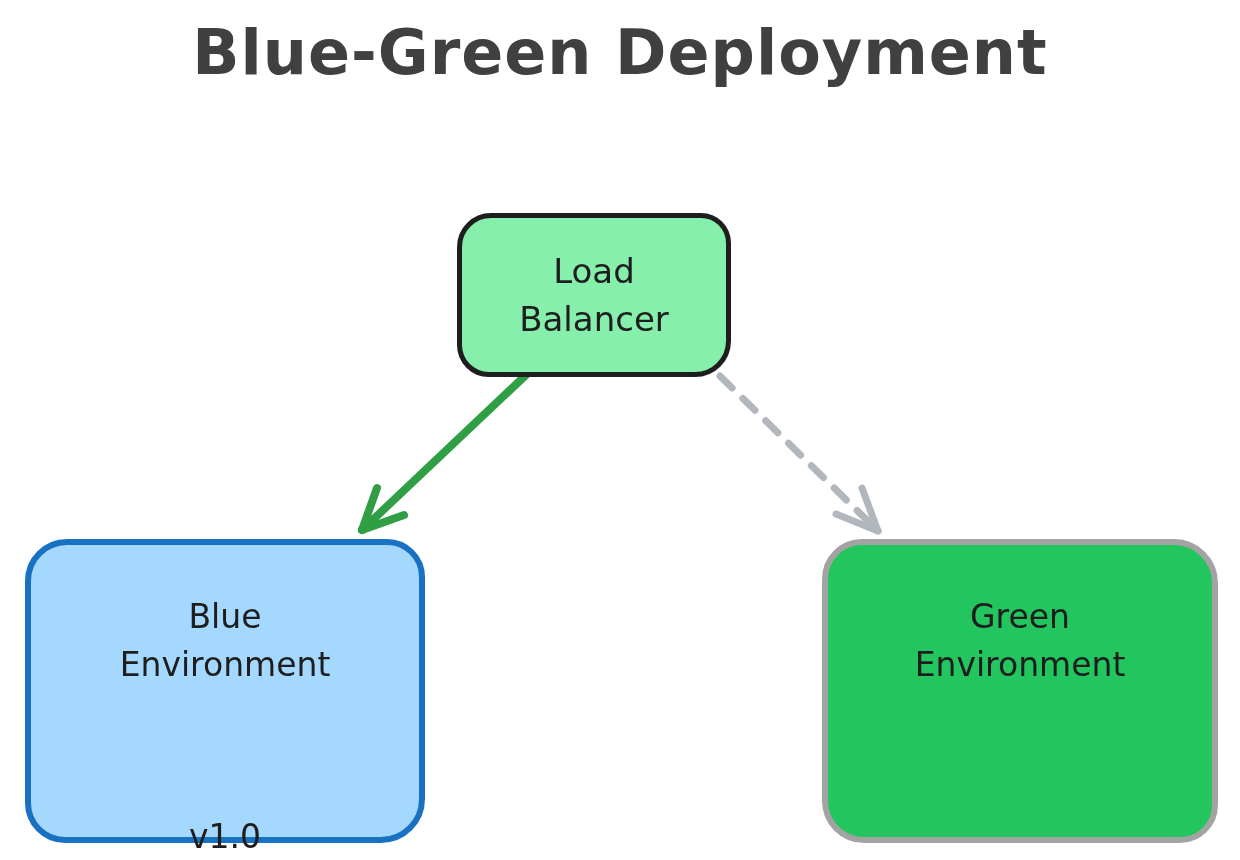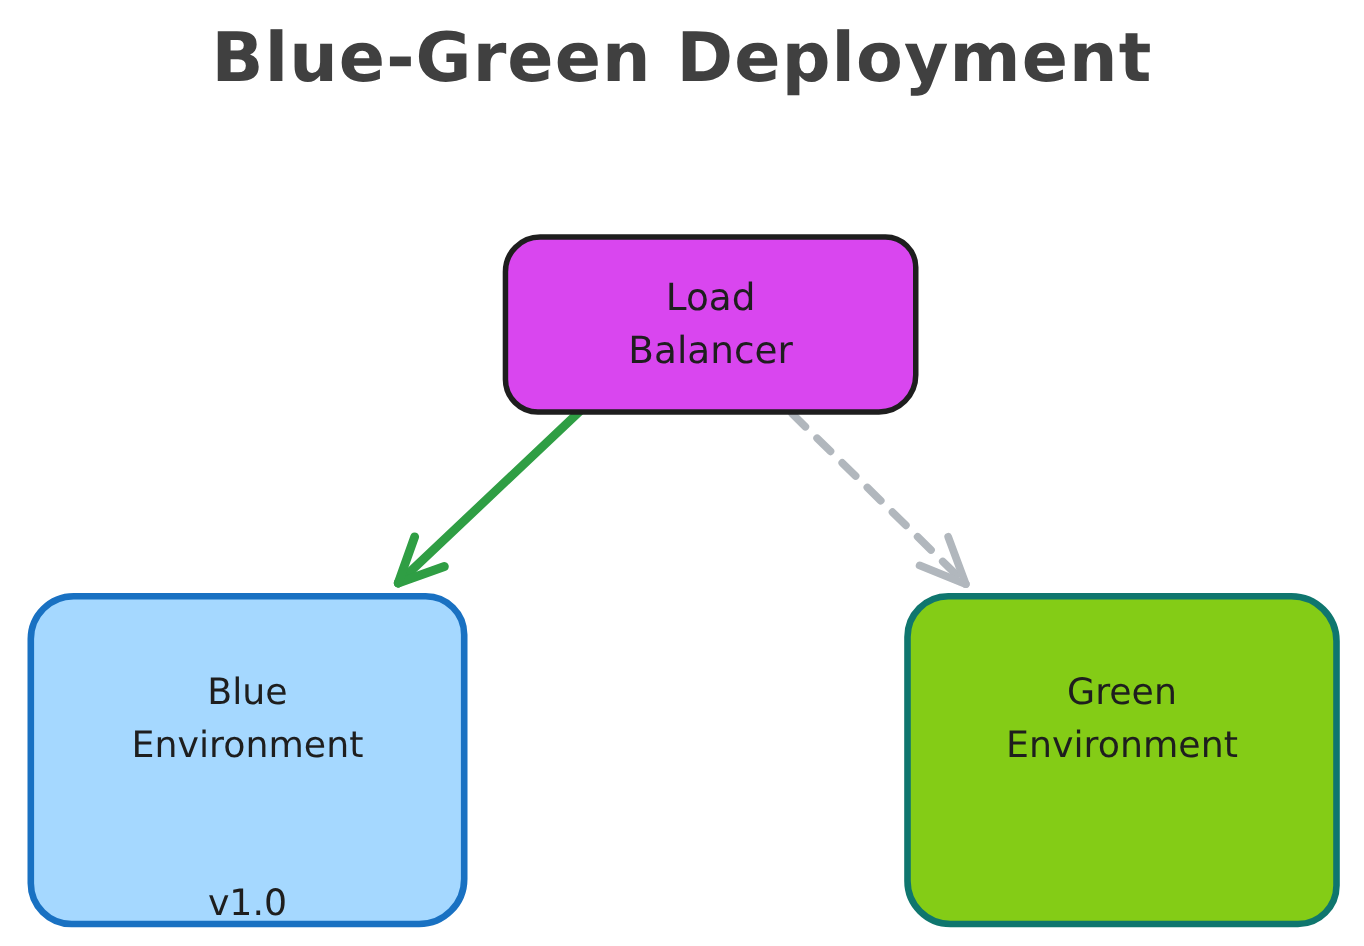--- a/index.html
+++ b/index.html
@@ -29,54 +29,53 @@
   .node {
     position: absolute;
     box-sizing: border-box;
     color: #1e1e1e;
     text-align: center;
     white-space: pre-line;
   }
   .node-load-balancer {
     left: 457px;
     top: 213px;
-    width: 378px;
+    width: 274px;
     height: 164px;
-    background: #d946ef;
+    background: #86efac;
     border: 5px solid #1e1e1e;
     border-radius: 34px 30px 36px 32px;
     display: flex;
     align-items: center;
     justify-content: center;
     font-size: 34px;
     line-height: 48px;
   }
   .node-env {
     top: 539px;
     height: 304px;
     font-size: 33px;
     line-height: 48px;
-    padding-top: 12px;
   }
   .node-blue {
     left: 25px;
     width: 400px;
     background: #a5d8ff;
     border: 6px solid #1971c2;
     border-radius: 42px 38px 44px 40px;
   }
   .node-green {
     left: 822px;
     width: 396px;
-    background: #84cc16;
-    border: 6px solid #0f766e;
+    background: #22c55e;
+    border: 6px solid #a3a3a3;
     border-radius: 40px 44px 38px 42px;
   }
   .env-name { display: block; }
-  .env-version { display: block; margin-top: 48px; }
+  .env-version { display: block; margin-top: 76px; }
   #edges {
     position: absolute;
     left: 0;
     top: 0;
     width: 1240px;
     height: 860px;
     pointer-events: none;
   }
 </style>
 </head>

